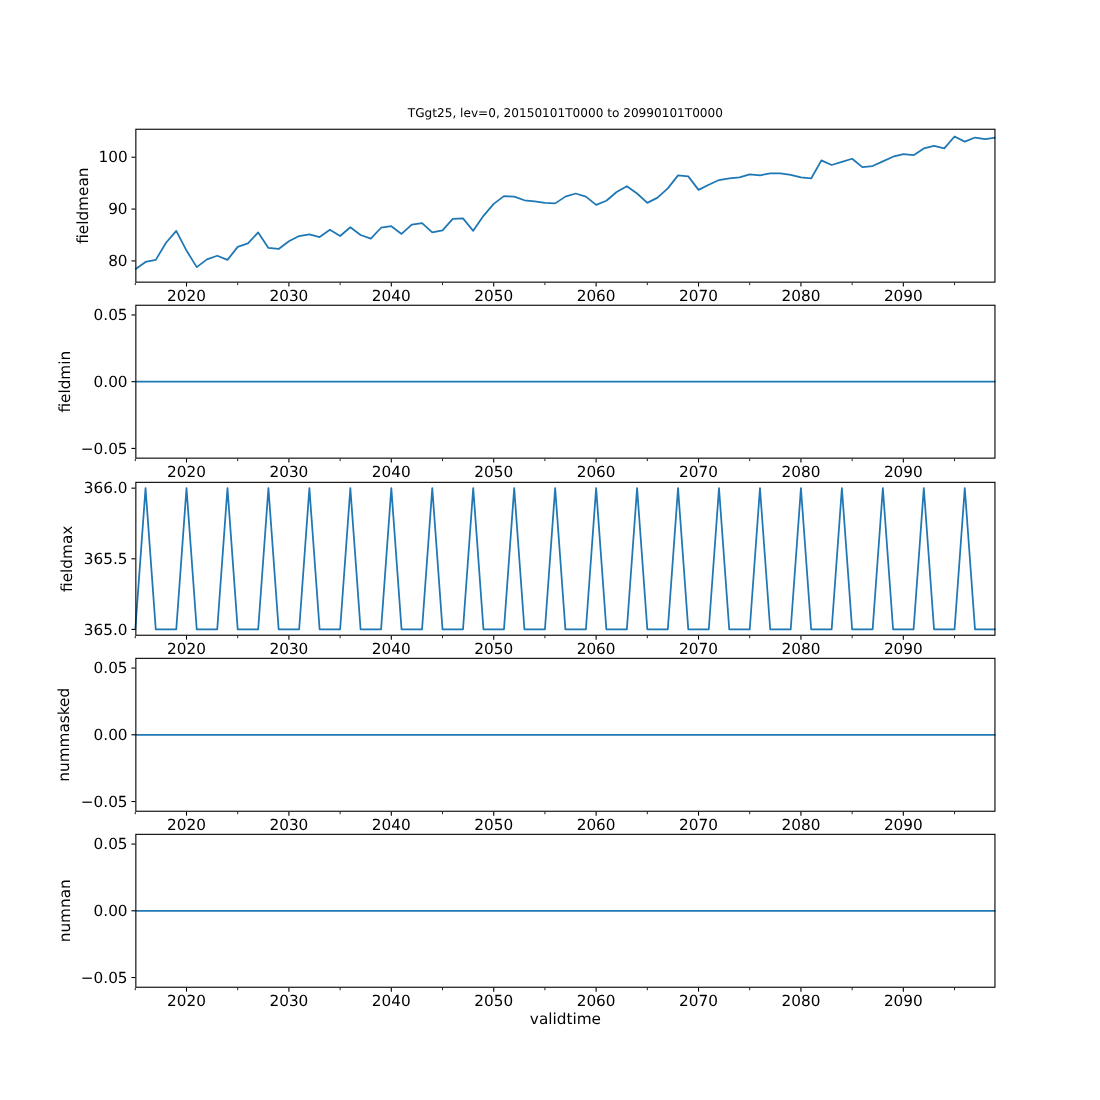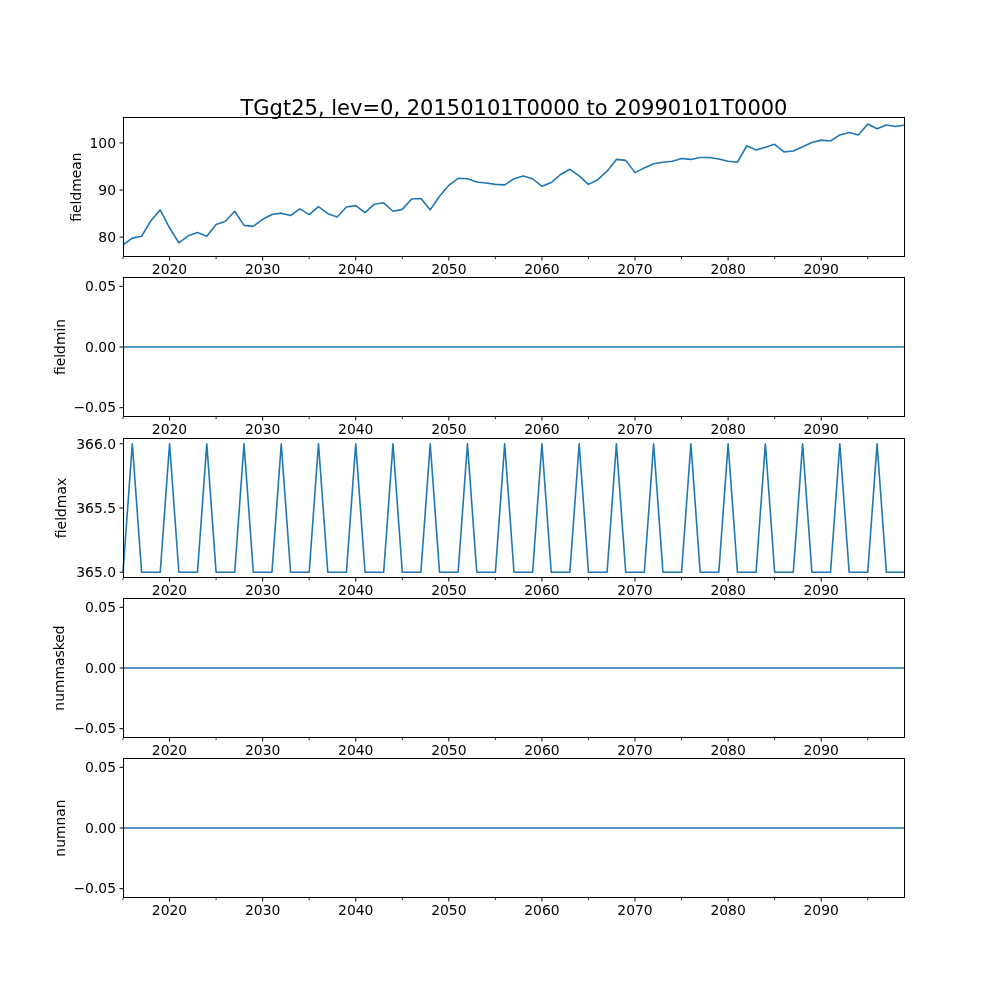--- a/index.html
+++ b/index.html
@@ -3,21 +3,21 @@
 <meta charset="utf-8">
 <style>
   html,body{margin:0;padding:0;}
   body{
     width:1000px;height:1000px;background:#ffffff;position:relative;
     font-family:"DejaVu Sans",sans-serif;color:#000;
   }
   .figure{position:absolute;left:0;top:0;width:1000px;height:1000px;}
   .chart-title{
     position:absolute;left:123px;width:782px;top:96px;
-    text-align:center;font-size:21px;white-space:nowrap;
+    text-align:center;font-size:11px;white-space:nowrap;
   }
   .subplot{position:absolute;left:0;width:1000px;height:140px;}
   .ylabel{
     position:absolute;top:70px;transform:translate(-50%,-50%) rotate(-90deg);
     font-size:13.9px;white-space:nowrap;
   }
   .axes{
     position:absolute;left:123px;top:0;width:782px;height:140px;
     overflow:visible;display:block;
   }
@@ -222,14 +222,15 @@
         <line x1="0" x2="-3.5" y1="9.341421143847498" y2="9.341421143847498" stroke="#000000" stroke-width="1"></line>
         <text x="-7" y="14.141421143847499" text-anchor="end">0.05</text>
         <line x1="0" x2="-3.5" y1="70" y2="70" stroke="#000000" stroke-width="1"></line>
         <text x="-7" y="74.8" text-anchor="end">0.00</text>
         <line x1="0" x2="-3.5" y1="130.6585788561525" y2="130.6585788561525" stroke="#000000" stroke-width="1"></line>
         <text x="-7" y="135.4585788561525" text-anchor="end">−0.05</text>
         <rect x="0.5" y="0.5" width="781" height="139" fill="none" stroke="#000000" stroke-width="1"></rect>
       </svg>
   </div>
 
+  <div class="xlabel">validtime</div>
 
 </div>
 
 </body></html>

